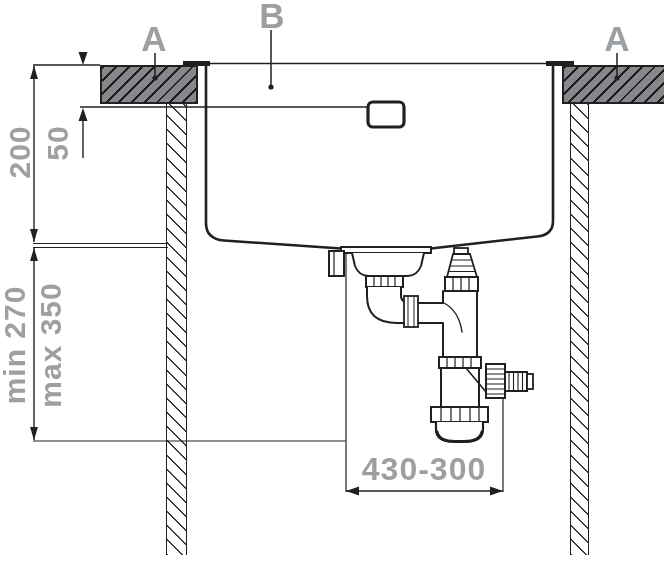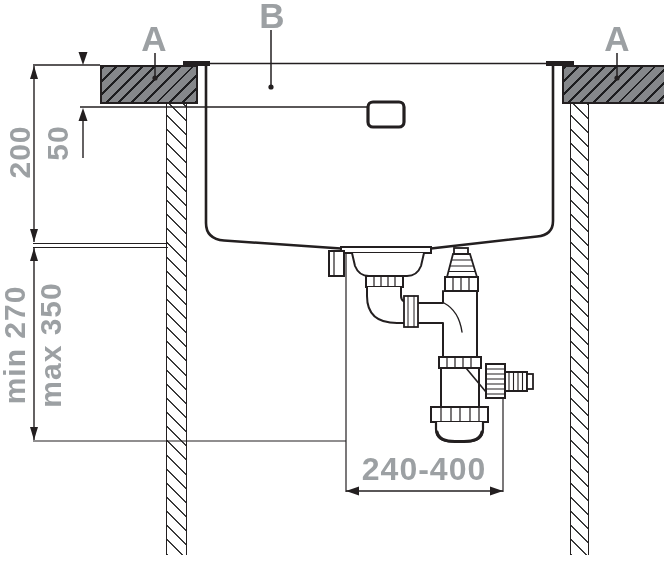--- a/index.html
+++ b/index.html
@@ -145,15 +145,15 @@
   </svg>
 
   <div class="lbl marker" style="left:154px;top:39px">A</div>
   <div class="lbl marker" style="left:272px;top:16px">B</div>
   <div class="lbl marker" style="left:617px;top:39px">A</div>
 
   <div class="lbl dim vert" style="left:20px;top:152px">200</div>
   <div class="lbl dim vert" style="left:58px;top:143px">50</div>
   <div class="lbl dim vert" style="left:15px;top:345px">min 270</div>
   <div class="lbl dim vert" style="left:51px;top:345px">max 350</div>
-  <div class="lbl dim-lg" style="left:424px;top:469px;font-weight:bold">240-400</div>
+  <div class="lbl dim-lg" style="left:424px;top:469px;font-weight:bold">430-300</div>
 
 </div>
 
 </body></html>

